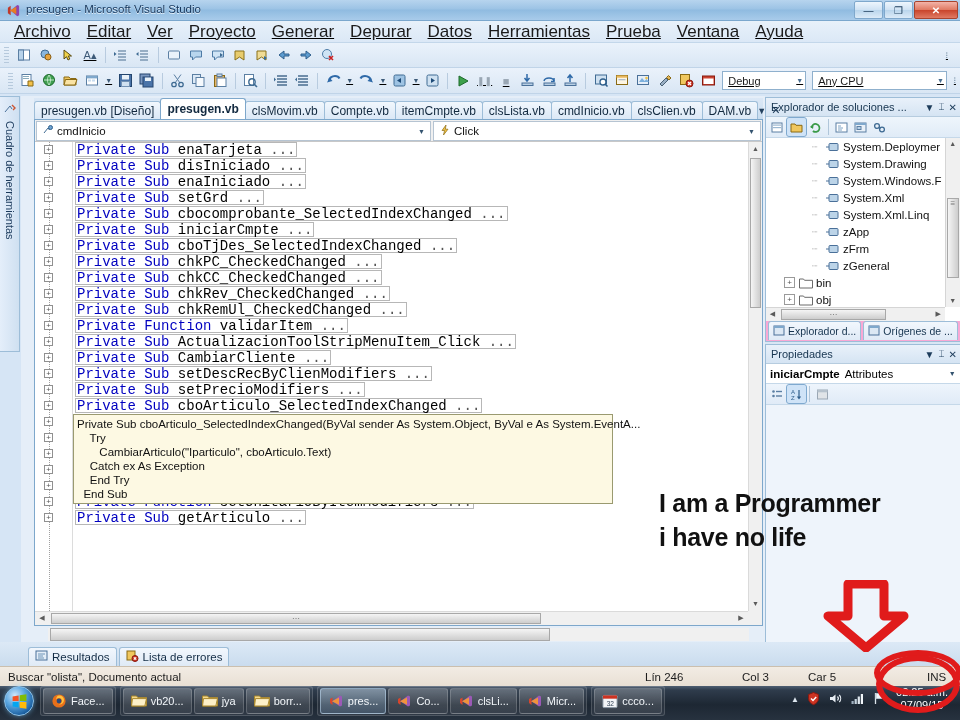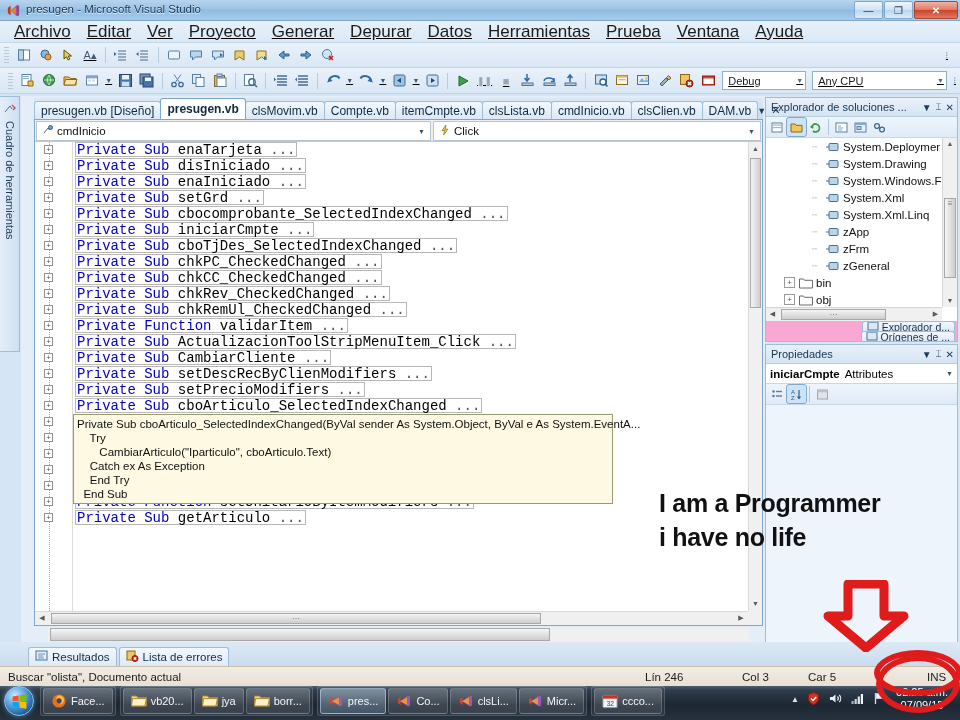--- a/index.html
+++ b/index.html
@@ -203,21 +203,21 @@
     font-size: 8px; line-height: 9px; text-align: center; color: #555; margin-right: 3px; }
   .tnode .tdash { width: 13px; color: #9a9a9a; font-size: 9px; }
   .tnode .ticon2 { width: 15px; margin-right: 3px; display: inline-flex;
     align-items: center; justify-content: center; }
 
   .tree-v { position: absolute; right: 0; top: 0; bottom: 14px; width: 15px;
     background: #f0f0f0; border-left: 1px solid #d5d5d5; }
   .tree-h { position: absolute; left: 0; right: 15px; bottom: 0; height: 14px;
     background: #f0f0f0; border-top: 1px solid #d5d5d5; }
 
-  .twtabs { height: 20px; display: flex; align-items: flex-end; padding-left: 2px; flex-direction: column; }
+  .twtabs { height: 20px; display: flex; align-items: flex-start; padding-left: 2px; }
   .twtab { height: 19px; display: flex; align-items: center; padding: 0 4px;
     font-size: 10.5px; color: #16344f; border: 1px solid #9dbdd8; border-bottom: none;
     background: linear-gradient(to bottom,#f2f7fd,#dfeaf6); border-radius: 3px 3px 0 0;
     margin-right: 2px; white-space: nowrap; overflow: hidden; }
 
   .prop-sel { height: 20px; display: flex; align-items: center; padding: 0 4px;
     background: #fff; border-bottom: 1px solid #c5d8e9; font-size: 11.5px; }
   .prop-sel b { margin-right: 5px; }
   .prop-sel .psarw { margin-left: auto; font-size: 7px; color: #33536f; }
   .prop-body { background: #eef4fb; height: 248px; }

